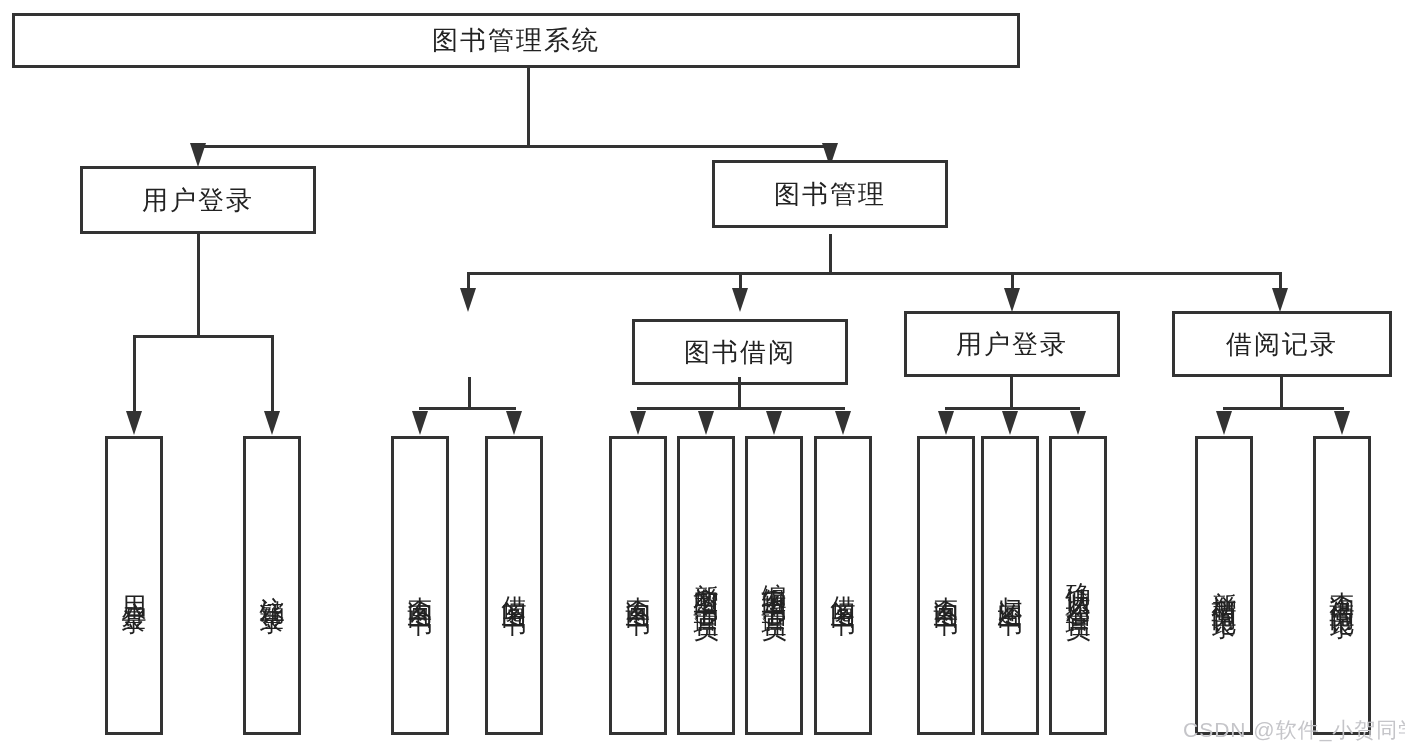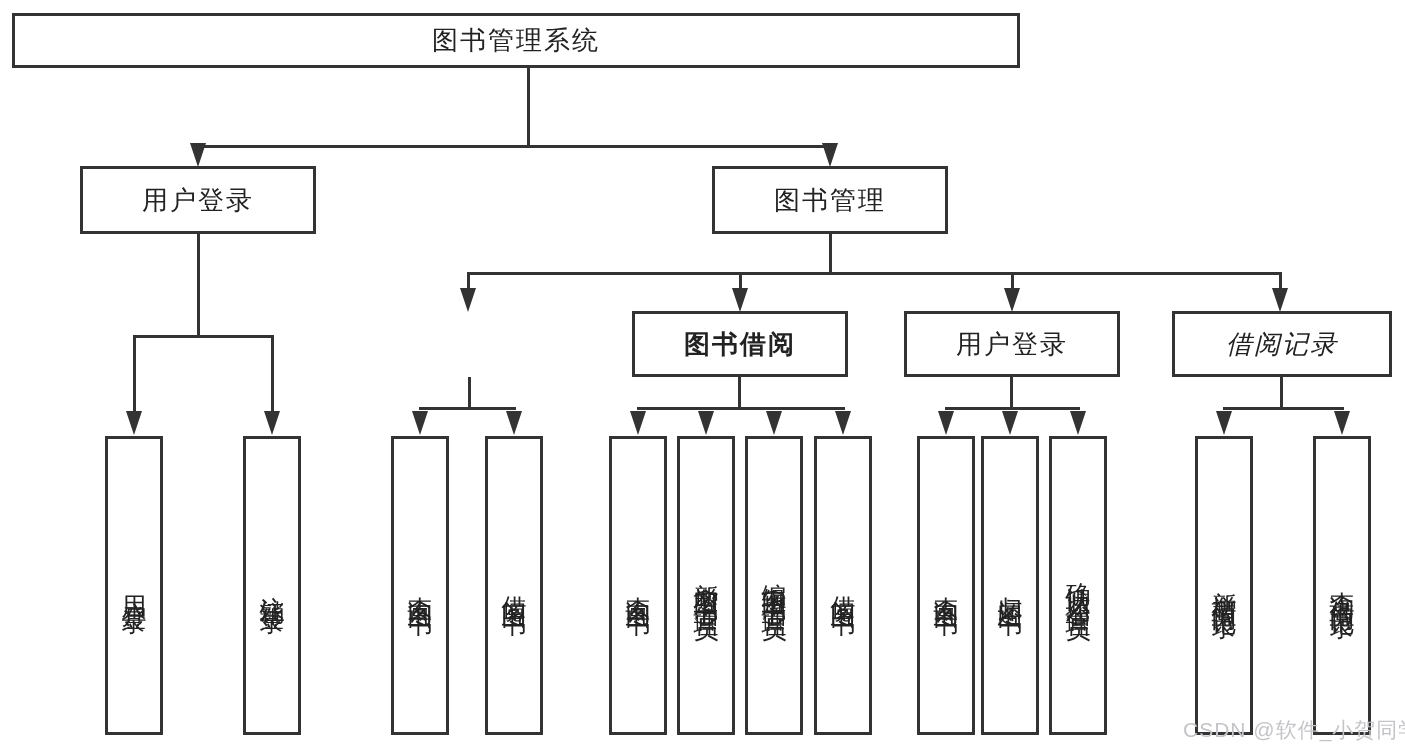--- a/index.html
+++ b/index.html
@@ -74,21 +74,21 @@
   </div>
 
   <div class="vline" style="left:527px; top:68px; height:79px;"></div>
   <div class="hline" style="left:197px; top:145px; width:637px;"></div>
   <div class="arrow" style="left:190px; top:143px;"></div>
   <div class="arrow" style="left:822px; top:143px;"></div>
 
   <div class="node" style="left:80px; top:166px; width:236px; height:68px;">
     <span class="h-label">用户登录</span>
   </div>
-  <div class="node" style="left:712px; top:166px; width:236px; height:68px;">
+  <div class="node" style="left:712px; top:160px; width:236px; height:68px;">
     <span class="h-label">图书管理</span>
   </div>
 
   <div class="vline" style="left:197px; top:234px; height:104px;"></div>
   <div class="hline" style="left:133px; top:335px; width:141px;"></div>
   <div class="vline" style="left:133px; top:335px; height:80px;"></div>
   <div class="vline" style="left:271px; top:335px; height:80px;"></div>
   <div class="arrow" style="left:126px; top:411px;"></div>
   <div class="arrow" style="left:264px; top:411px;"></div>
 
@@ -96,27 +96,27 @@
   <div class="hline" style="left:467px; top:272px; width:815px;"></div>
   <div class="vline" style="left:467px; top:272px; height:20px;"></div>
   <div class="vline" style="left:739px; top:272px; height:20px;"></div>
   <div class="vline" style="left:1011px; top:272px; height:20px;"></div>
   <div class="vline" style="left:1279px; top:272px; height:20px;"></div>
   <div class="arrow" style="left:460px; top:288px;"></div>
   <div class="arrow" style="left:732px; top:288px;"></div>
   <div class="arrow" style="left:1004px; top:288px;"></div>
   <div class="arrow" style="left:1272px; top:288px;"></div>
 
-  <div class="node" style="left:632px; top:311px; width:216px; height:66px;font-weight:bold;">
+  <div class="node" style="left:632px; top:319px; width:216px; height:66px;">
     <span class="h-label">图书借阅</span>
   </div>
   <div class="node" style="left:904px; top:311px; width:216px; height:66px;">
     <span class="h-label">用户登录</span>
   </div>
-  <div class="node" style="left:1172px; top:311px; width:220px; height:66px;font-style:italic;">
+  <div class="node" style="left:1172px; top:311px; width:220px; height:66px;">
     <span class="h-label">借阅记录</span>
   </div>
 
   <div class="vline" style="left:468px; top:377px; height:32px;"></div>
   <div class="hline" style="left:419px; top:407px; width:97px;"></div>
   <div class="arrow" style="left:412px; top:411px;"></div>
   <div class="arrow" style="left:506px; top:411px;"></div>
 
   <div class="vline" style="left:738px; top:377px; height:32px;"></div>
   <div class="hline" style="left:637px; top:407px; width:208px;"></div>

